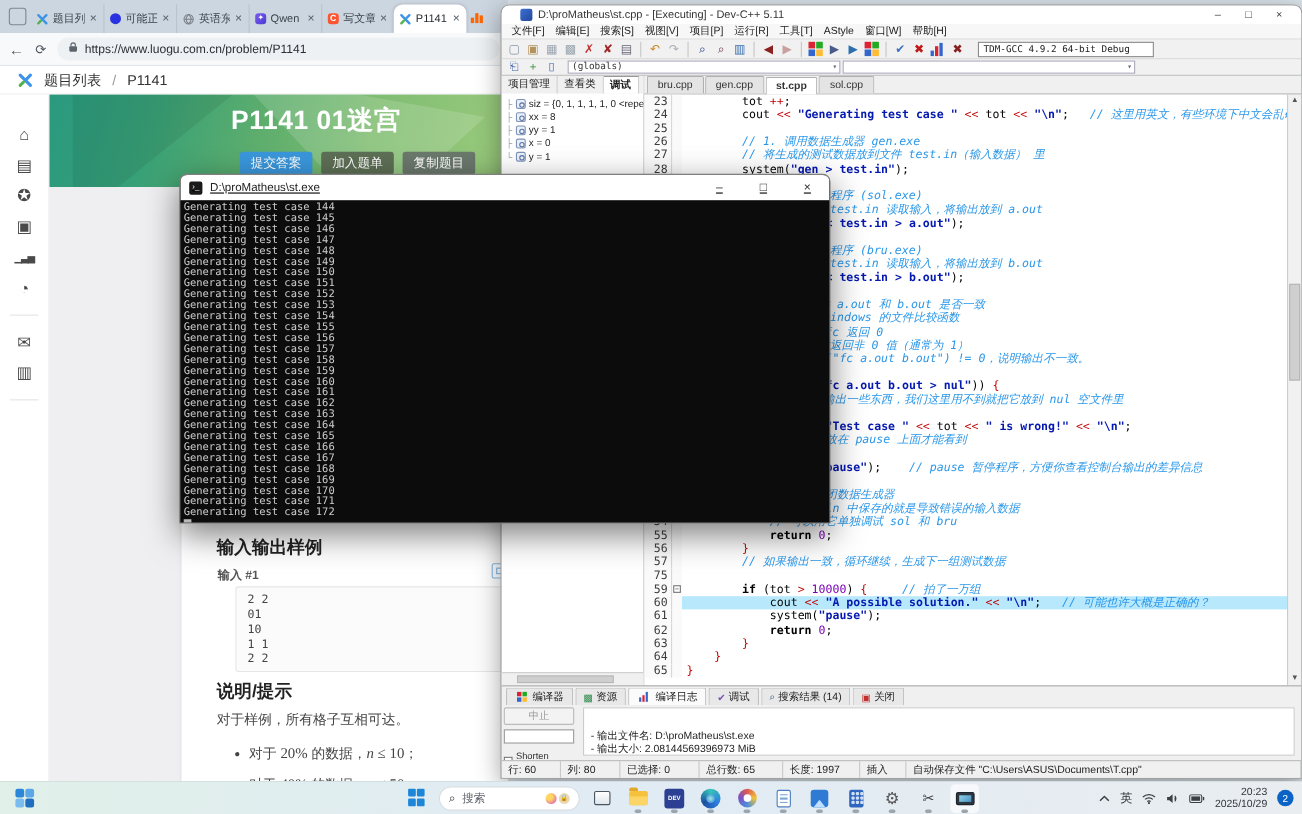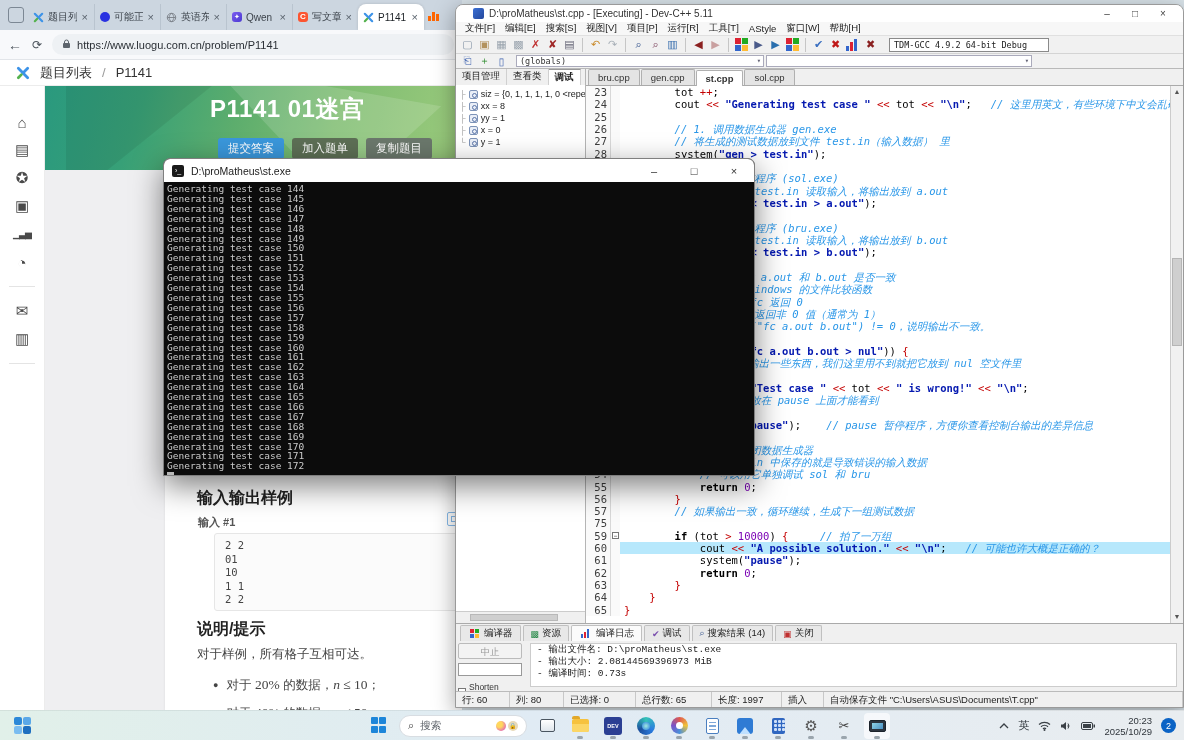--- a/index.html
+++ b/index.html
@@ -104,27 +104,27 @@
   .dock-tabs { position:absolute; left:0; top:0; width:100%; height:17px; display:flex; align-items:flex-end; padding-left:4px; font-size:9.5px; color:#222; }
   .dock-tab { display:flex; align-items:center; gap:3px; padding:1px 7px; border:1px solid #c0c0c0; border-bottom:none; background:#e8e8e8; margin-right:2px; border-radius:2px 2px 0 0; }
   .dock-tab.active { background:#fbfbfb; font-weight:normal; }
   .dock-tab .dic { font-size:9px; }
   .dock-body { position:absolute; left:0; top:17px; right:0; bottom:0; }
   .dock-left { position:absolute; left:2px; top:2px; width:68px; bottom:2px; }
   .abort-btn { width:64px; height:16px; border:1px solid #bbb; background:#f3f3f3; color:#9a9a9a; font-size:9.5px; text-align:center; line-height:15px; border-radius:2px; }
   .progress { width:64px; height:13px; border:1px solid #999; background:#fff; margin-top:4px; }
   .shorten { display:flex; align-items:center; gap:3px; margin-top:6px; font-size:8.5px; color:#333; }
   .shorten .cb { width:8px; height:8px; border:1px solid #777; background:#fff; flex:none; }
-  .dock-log { position:absolute; left:74px; top:2px; right:6px; bottom:4px; background:#fff; border:1px solid #ccc; padding:0 6px; font-family:Liberation Mono, monospace; font-size:9.5px; line-height:12px; color:#222; overflow:hidden; }
+  .dock-log { position:absolute; left:74px; top:2px; right:6px; bottom:4px; background:#fff; border:1px solid #ccc; padding:20px 6px; font-family:Liberation Sans, sans-serif; font-size:9.5px; line-height:12px; color:#222; overflow:hidden; }
   .dc-status { position:absolute; left:0; top:686px; width:100%; height:18px; background:#f0f0f0; border-top:1px solid #bbb; display:flex; align-items:stretch; font-size:9.5px; color:#222; }
   .sb-c { display:flex; align-items:center; padding-left:6px; border-right:1px solid #c8c8c8; white-space:nowrap; overflow:hidden; }
 
   
   #console { position:absolute; left:163px; top:158px; width:592px; height:318px; background:#0c0c0c; border:1px solid #7f7f7f; border-radius:7px 7px 0 0; box-shadow:0 10px 30px rgba(0,0,0,.5); overflow:hidden; }
-  .con-title { position:absolute; left:0; top:0; width:100%; height:23px; background:#fff; display:flex; align-items:center; padding-left:8px; gap:7px; }
+  .con-title { position:absolute; left:0; top:0; width:100%; height:23px; background:#fff; display:flex; align-items:center; padding-left:8px; gap:7px;text-decoration:underline; }
   .con-ic { width:12px; height:12px; background:#1a1a1a; border-radius:2px; color:#fff; font-size:7px; line-height:12px; text-align:center; flex:none; }
   .con-caption { flex:1; font-size:10.5px; color:#222; }
   .con-btns { display:flex; height:100%; }
   .con-btns span { width:40px; display:flex; align-items:center; justify-content:center; font-size:11px; color:#333; }
   .con-body { position:absolute; left:0; top:23px; right:0; bottom:0; padding:2px 3px; font-family:"DejaVu Sans Mono",monospace; font-size:9.5px; line-height:9.9px; color:#cccccc; }
   .cursor { width:7px; height:8px; background:#b8b8b8; margin-top:1px; }
 
   
   #taskbar { position:absolute; left:0; bottom:0; width:100%; height:30px; background:linear-gradient(90deg,#e1f0e9,#e0ebf4 45%,#e9edf0); border-top:1px solid rgba(0,0,0,.06); }
   .widgets { position:absolute; left:14px; top:6px; width:18px; height:18px; display:grid; grid-template-columns:8px 8px; grid-template-rows:8px 8px; gap:1px; }

